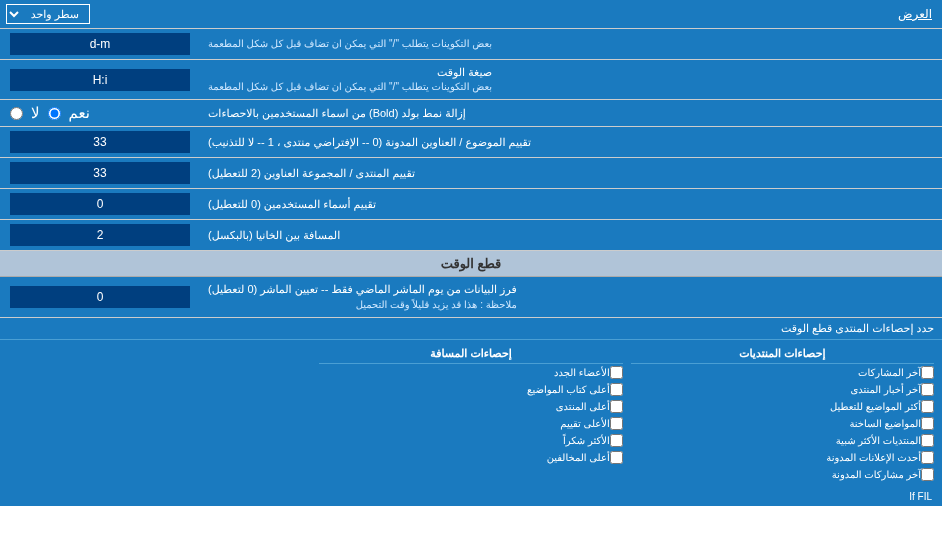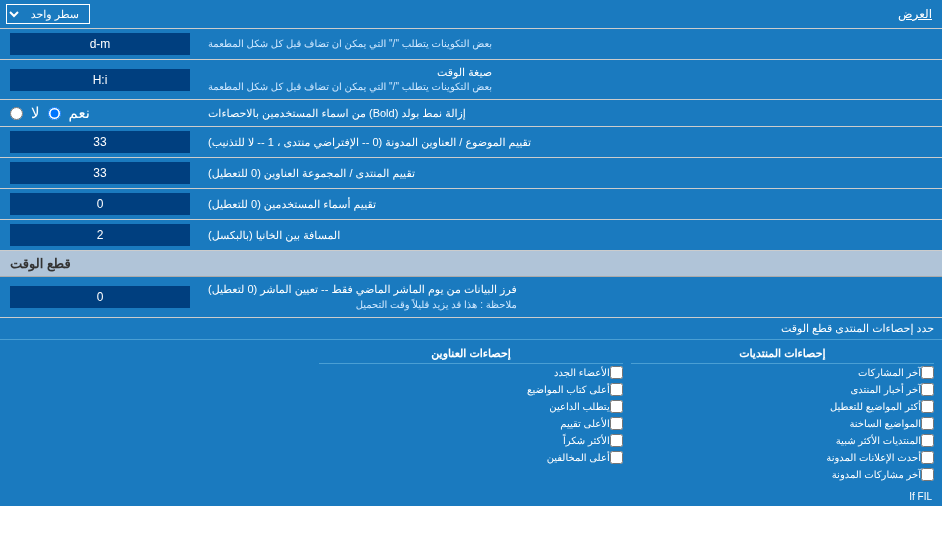--- a/index.html
+++ b/index.html
@@ -47,21 +47,21 @@
       text-align: center;
       width: 180px;
       height: 22px;
     }
     .section-header {
       background: #b0c4d8;
       color: #333;
       font-weight: bold;
       font-size: 13px;
       padding: 5px 10px;
-      text-align: left;
+      text-align: center;
       border-bottom: 1px solid #aaa;
     }
     .radio-cell {
       background: #1a7abf;
       color: #fff;
       display: flex;
       align-items: center;
       justify-content: flex-end;
       padding: 4px 8px;
       gap: 6px;
@@ -186,21 +186,21 @@
 </div>
 
 <div class="row">
   <div class="label-cell">تقييم الموضوع / العناوين المدونة (0 -- الإفتراضي منتدى ، 1 -- لا للتذنيب)</div>
   <div class="input-cell">
     <input class="input-field" type="text" value="33" style="">
   </div>
 </div>
 
 <div class="row">
-  <div class="label-cell">تقييم المنتدى / المجموعة العناوين (0 للتعطيل)</div>
+  <div class="label-cell">تقييم المنتدى / المجموعة العناوين (2 للتعطيل)</div>
   <div class="input-cell">
     <input class="input-field" type="text" value="33" style="">
   </div>
 </div>
 
 <div class="row">
   <div class="label-cell">تقييم أسماء المستخدمين (0 للتعطيل)</div>
   <div class="input-cell">
     <input class="input-field" type="text" value="0" style="">
   </div>
@@ -259,32 +259,32 @@
       <input type="checkbox" style="">
       <span>أحدث الإعلانات المدونة</span>
     </div>
     <div class="checkbox-item">
       <input type="checkbox" style="">
       <span>آخر مشاركات المدونة</span>
     </div>
   </div>
 
   <div style="flex:1;">
-    <div class="stats-col-header">إحصاءات العناوين</div>
+    <div class="stats-col-header">إحصاءات المسافة</div>
     <div class="checkbox-item">
       <input type="checkbox" style="">
       <span>الأعضاء الجدد</span>
     </div>
     <div class="checkbox-item">
       <input type="checkbox" style="">
       <span>أعلى كتاب المواضيع</span>
     </div>
     <div class="checkbox-item">
       <input type="checkbox" style="">
-      <span>يتطلب الداعين</span>
+      <span>أعلى المنتدى</span>
     </div>
     <div class="checkbox-item">
       <input type="checkbox" style="">
       <span>الأعلى تقييم</span>
     </div>
     <div class="checkbox-item">
       <input type="checkbox" style="">
       <span>الأكثر شكراً</span>
     </div>
     <div class="checkbox-item">

